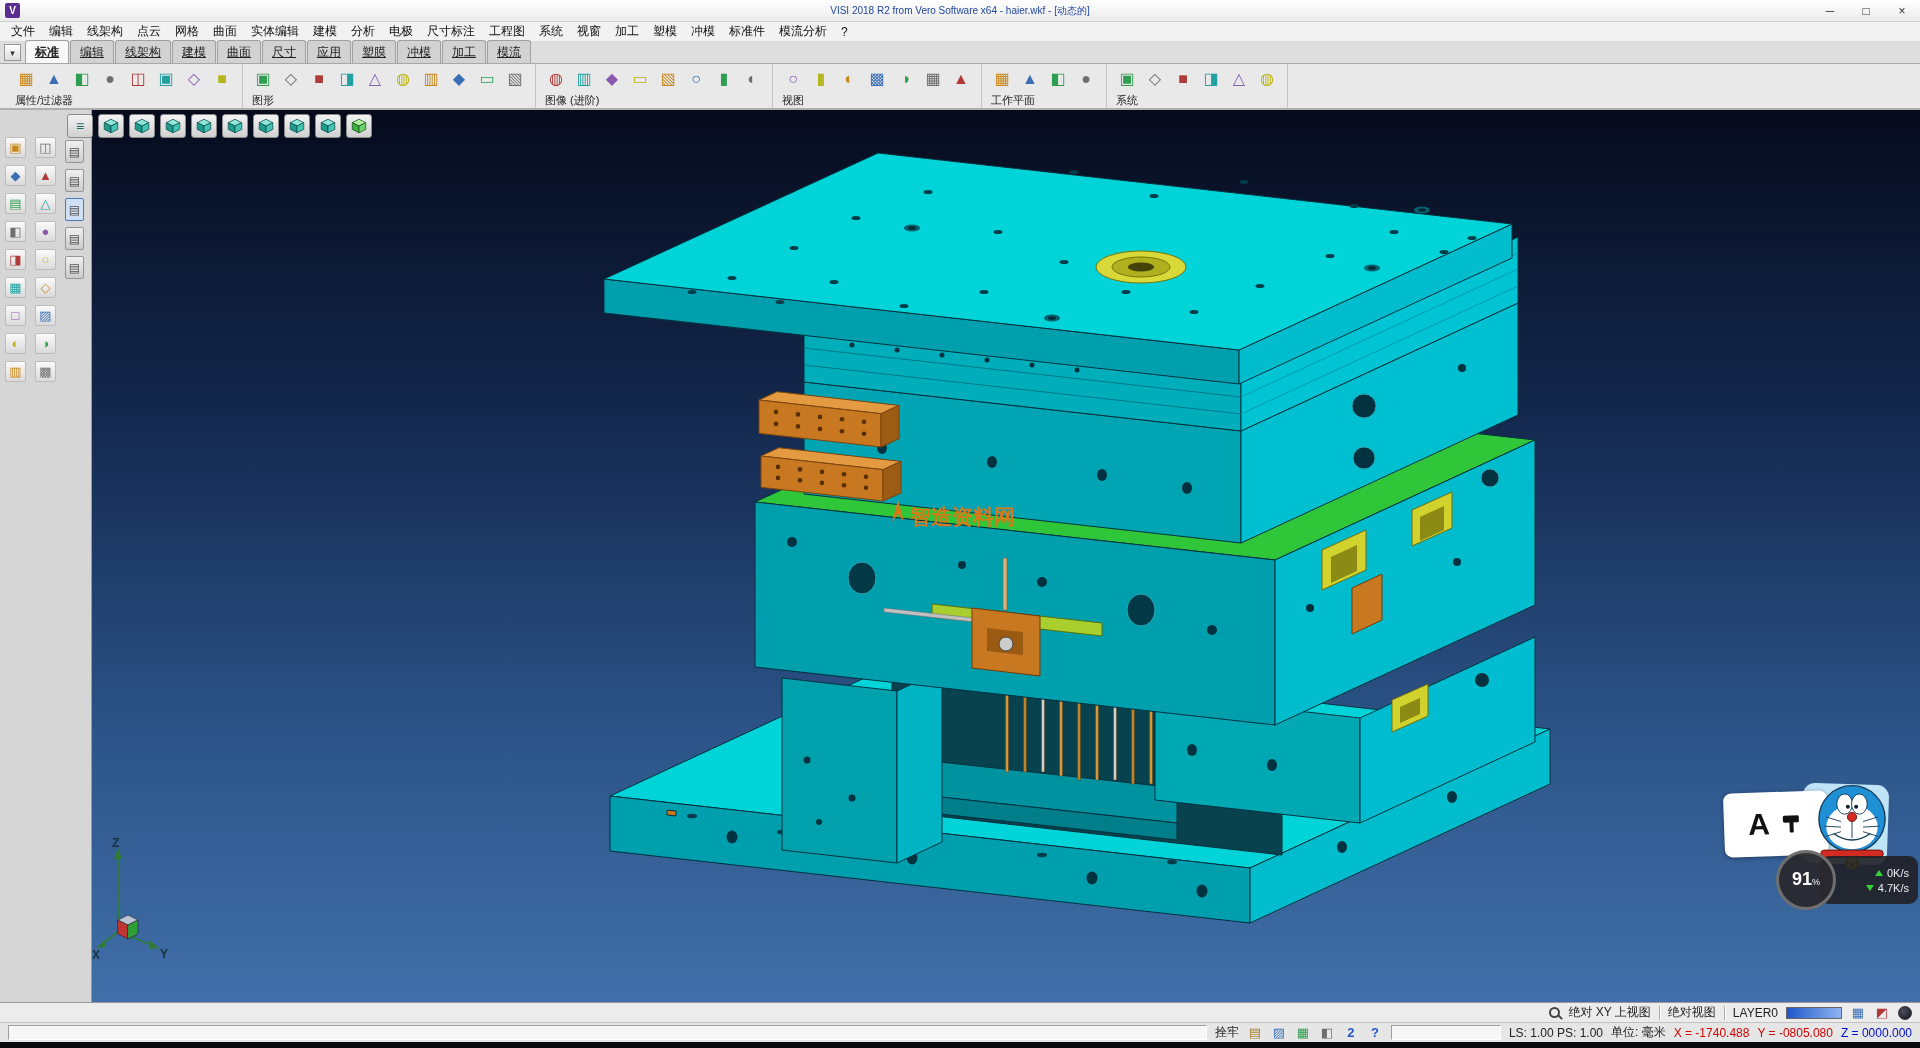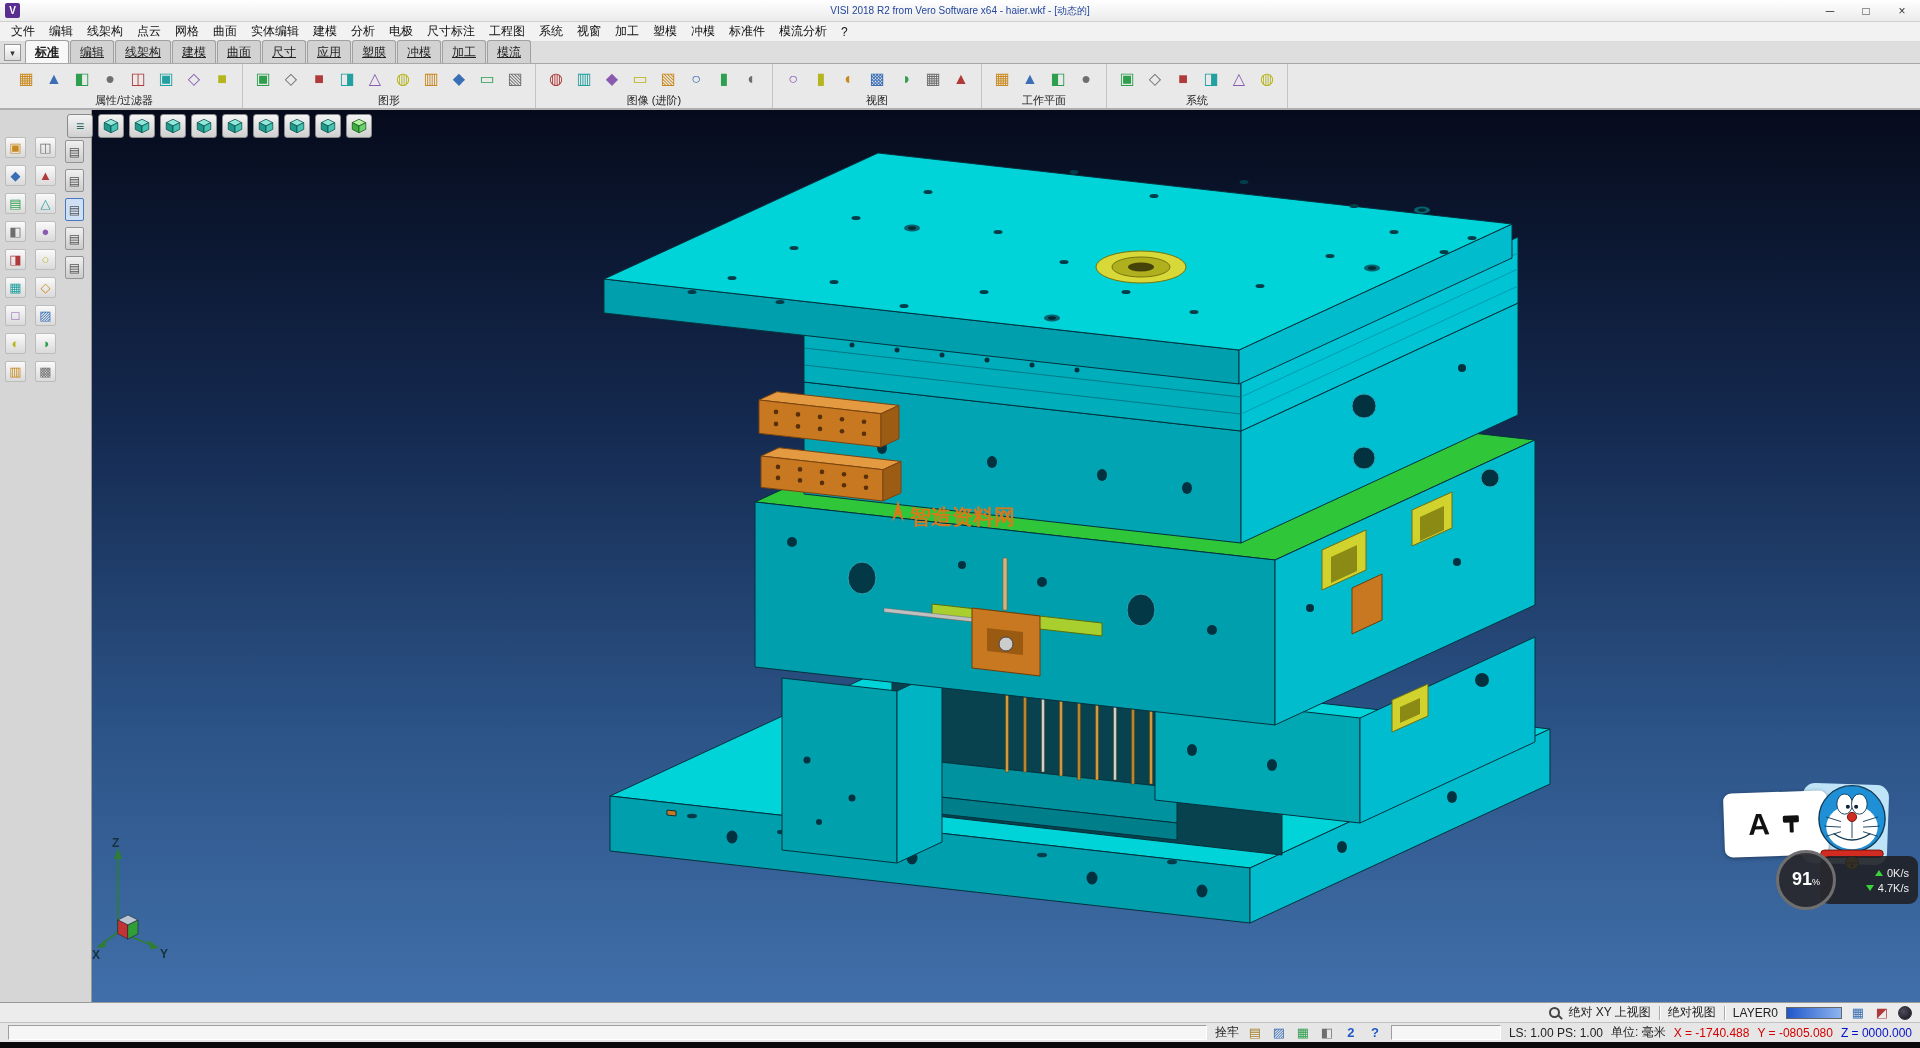--- a/index.html
+++ b/index.html
@@ -32,21 +32,21 @@
   .tab { padding:3px 9px 2px; border:1px solid #a0a0a0; border-bottom:none; background:#d2d2d2;
     margin-right:1px; border-radius:3px 3px 0 0; color:#222; white-space:nowrap;text-decoration:underline; }
   .tab.active { background:#f8f8f8; font-weight:bold; }
   
   #toolbar { position:absolute; left:0; top:64px; width:1920px; height:46px; background:#e9e9e9;
     border-bottom:2px solid #aeaeae; display:flex; align-items:stretch; padding-left:6px; }
   .tb-group { display:flex; flex-direction:column; padding:2px 9px 0; border-right:1px solid #c4c4c4; }
   .tb-icons { display:flex; gap:6px; align-items:center; height:26px; }
   .tb-icon { width:22px; height:22px; display:flex; align-items:center; justify-content:center;
     font-size:16px; line-height:1; border-radius:2px; }
-  .tb-caption { text-align:center; font-size:11px; color:#222; margin-top:1px; white-space:nowrap; }
+  .tb-caption { text-align:left; font-size:11px; color:#222; margin-top:1px; white-space:nowrap; }
   
   #leftpanel { position:absolute; left:0; top:110px; width:92px; height:892px; background:#d6d6d6;
     border-right:1px solid #9a9a9a; }
   .lt-col { position:absolute; display:flex; flex-direction:column; gap:7px; }
   #lt-col1 { left:5px; top:27px; } #lt-col2 { left:35px; top:27px; } #lt-strip { left:65px; top:30px; gap:6px; }
   .lt-icon { width:21px; height:21px; font-size:13px; line-height:1; display:flex; align-items:center;
     justify-content:center; border:1px solid #bcbcbc; background:linear-gradient(#fafafa,#dadada); border-radius:2px; }
   .strip-icon { width:19px; height:23px; display:flex; align-items:center; justify-content:center;
     font-size:12px; color:#555; background:linear-gradient(#f0f0f0,#cccccc); border:1px solid #949494; border-radius:2px; }
   .strip-icon.sel { background:#cfe0f4; border-color:#4a78c0; }

